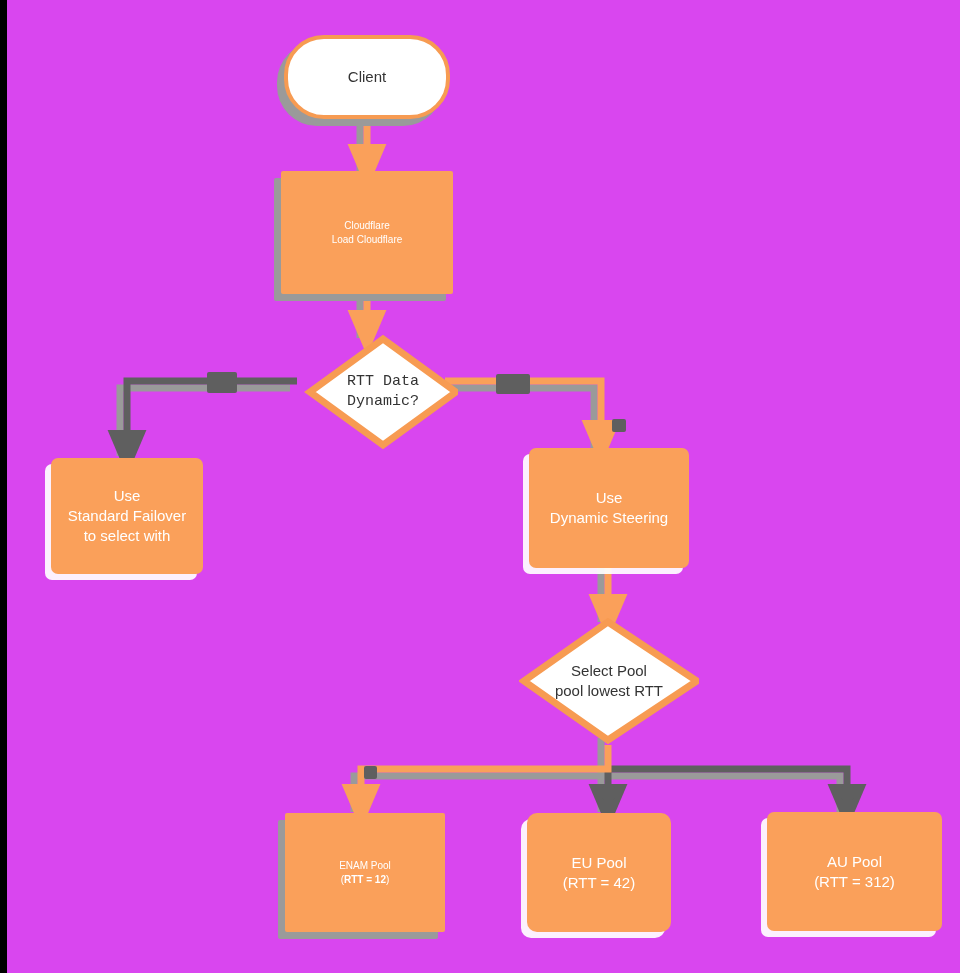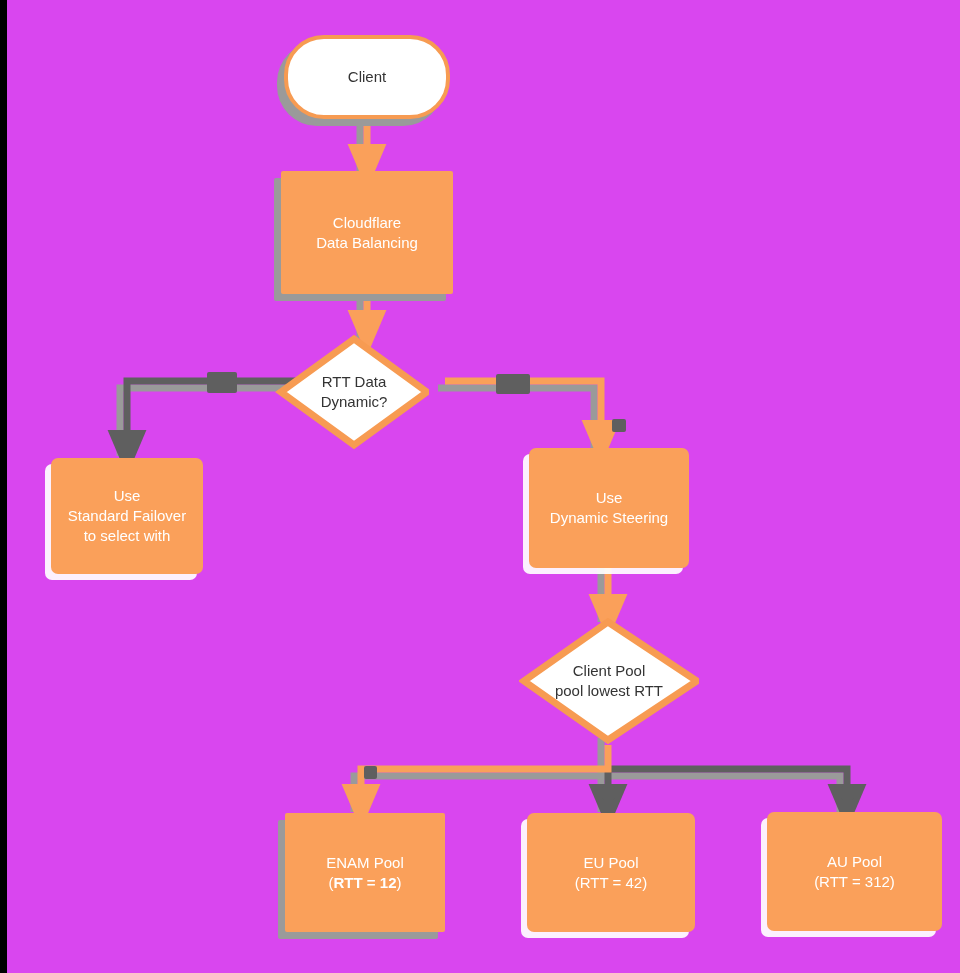--- a/index.html
+++ b/index.html
@@ -38,21 +38,21 @@
     background: #FAA05A;
     color: #FFFFFF;
     font-size: 15px;
     border-radius: 7px;
     box-shadow: -6px 6px 0 0 rgba(255,255,255,0.92);
     align-items: center;
   }
   .box-plain {
     background: #FAA05A;
     color: #FFFFFF;
-    font-size: 15px;
+    font-size: 10px;
     border-radius: 2px;
     box-shadow: -7px 7px 0 0 #9A9A9A;
   }
   
   .pill {
     background: #FFFFFF;
     color: #333333;
     font-size: 15px;
     border: 4px solid #F79B52;
     border-radius: 40px;
@@ -139,25 +139,25 @@
     </g>
   </svg>
 
   <div class="node pill" style="left:277px; top:35px; width:166px; height:84px;">
     <span>Client</span>
   </div>
 
   <div class="node box-plain" style="left:274px; top:171px; width:172px; height:123px;">
     <span>
       <span class="ln">Cloudflare</span>
-      <span class="ln">Data Balancing</span>
-    </span>
-  </div>
-
-  <div class="diamond-wrap" style="left:264px; top:333px; width:158px; height:118px;">
+      <span class="ln">Load Cloudflare</span>
+    </span>
+  </div>
+
+  <div class="diamond-wrap" style="left:293px; top:333px; width:158px; height:118px;font-family:Liberation Mono, monospace;">
     <svg class="diamond-shape" viewBox="0 0 158 118" xmlns="http://www.w3.org/2000/svg">
       <polygon points="79,12 153,59 79,112 9,59" fill="#9A9A9A" opacity="0.75"></polygon>
       <polygon points="83,6 156,59 83,112 10,59" fill="#FFFFFF" stroke="#F79B52" stroke-width="7"></polygon>
     </svg>
     <div class="diamond-label" style="padding-left:4px;">
       <span>
         <span class="ln">RTT Data</span>
         <span class="ln">Dynamic?</span>
       </span>
     </div>
@@ -178,34 +178,34 @@
     </span>
   </div>
 
   <div class="diamond-wrap" style="left:512px; top:617px; width:180px; height:128px;">
     <svg class="diamond-shape" viewBox="0 0 180 128" xmlns="http://www.w3.org/2000/svg">
       <polygon points="86,10 175,64 86,122 6,64" fill="#9A9A9A" opacity="0.75"></polygon>
       <polygon points="89,5 178,64 89,123 5,64" fill="#FFFFFF" stroke="#F79B52" stroke-width="7"></polygon>
     </svg>
     <div class="diamond-label">
       <span>
-        <span class="ln">Client Pool</span>
+        <span class="ln">Select Pool</span>
         <span class="ln">pool lowest RTT</span>
       </span>
     </div>
   </div>
 
   <div class="node box-plain" style="left:278px; top:813px; width:160px; height:119px;">
     <span>
       <span class="ln">ENAM Pool</span>
       <span class="ln">(<span class="b">RTT = 12</span>)</span>
     </span>
   </div>
 
-  <div class="node box" style="left:520px; top:813px; width:168px; height:119px;">
+  <div class="node box" style="left:520px; top:813px; width:144px; height:119px;border-radius:10px;">
     <span>
       <span class="ln">EU Pool</span>
       <span class="ln">(RTT = 42)</span>
     </span>
   </div>
 
   <div class="node box" style="left:760px; top:812px; width:175px; height:119px;">
     <span>
       <span class="ln">AU Pool</span>
       <span class="ln">(RTT = 312)</span>

